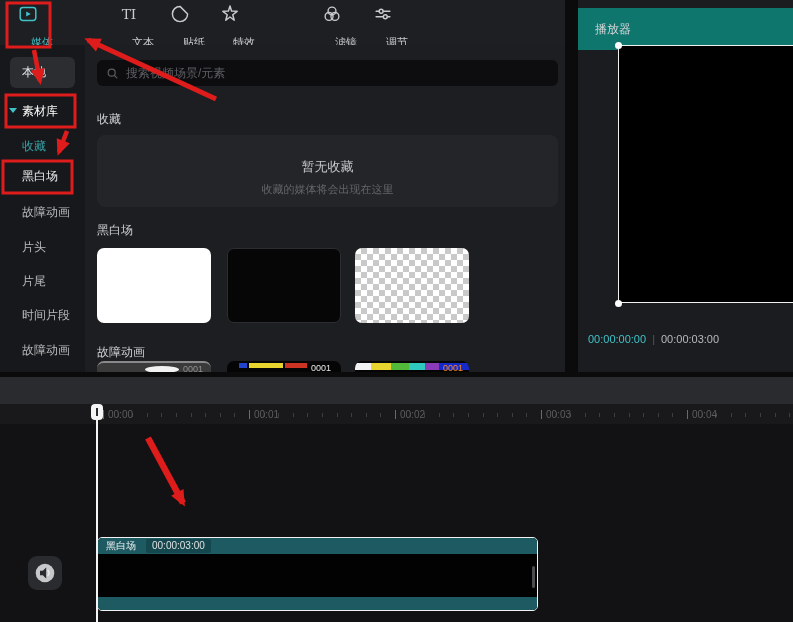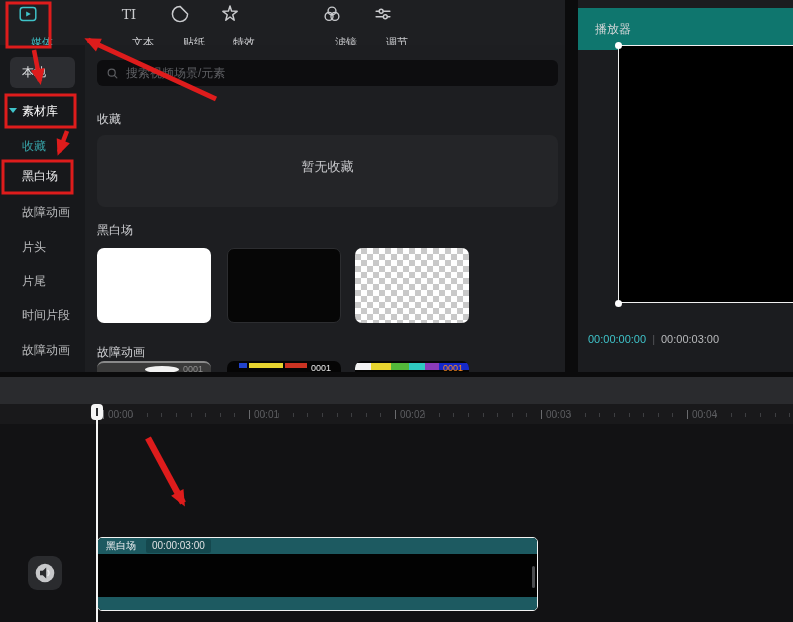--- a/index.html
+++ b/index.html
@@ -178,20 +178,21 @@
       <svg width="13" height="13" viewBox="0 0 24 24" fill="none" stroke="#5d5e62" stroke-width="2.2" stroke-linecap="round">
         <circle cx="10.5" cy="10.5" r="6.5"></circle>
           <path d="M15.5 15.5 L20 20"></path>
       </svg>
       <input type="text" placeholder="搜索视频场景/元素" style="">
     </div>
 
     <div class="sec-title" style="top:66px">收藏</div>
     <div class="fav-empty">
       <div class="t1">暂无收藏</div>
+      <div class="t2">收藏的媒体将会出现在这里</div>
     </div>
 
     <div class="sec-title" style="top:177px">黑白场</div>
     <div class="thumb white" style="left:12px; top:203px"></div>
     <div class="thumb black" style="left:142px; top:203px"></div>
     <div class="thumb transparent" style="left:270px; top:203px"></div>
 
     <div class="sec-title" style="top:299px">故障动画</div>
     <div class="thumb g1" style="left:12px; top:316px">
       <div class="blob"></div>

